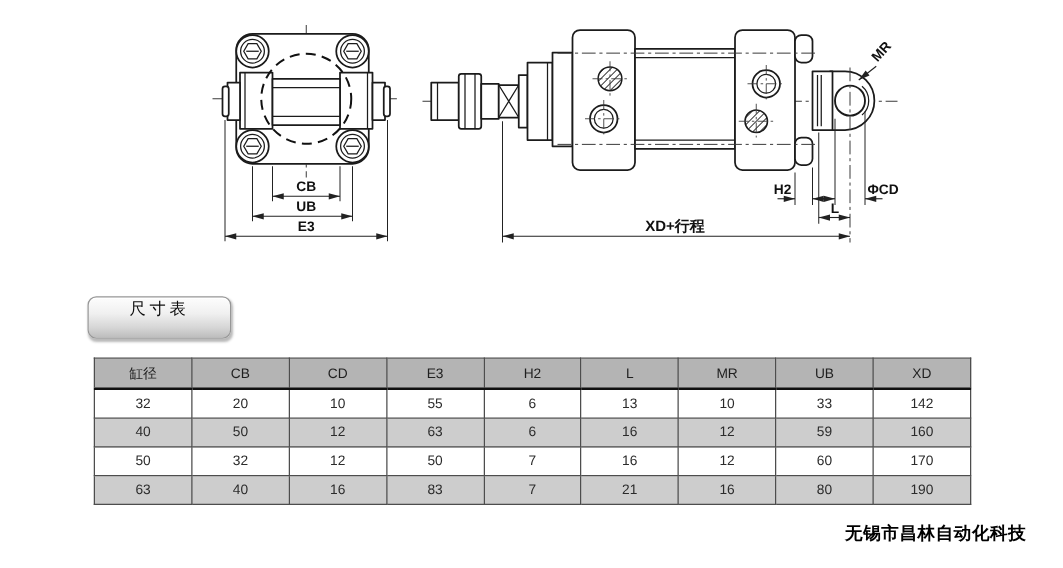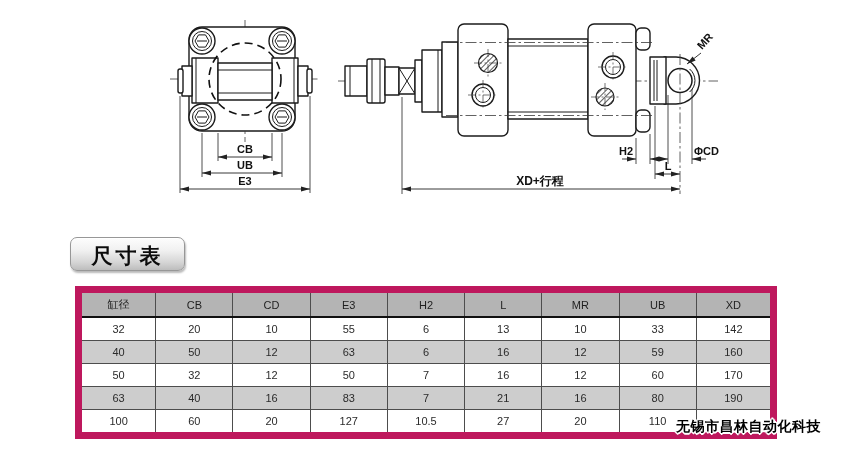--- a/index.html
+++ b/index.html
@@ -13,25 +13,25 @@
   .dsh{fill:none;stroke:#111;stroke-width:1.6;stroke-dasharray:8 5;}
   .dim{fill:none;stroke:#222;stroke-width:0.9;}
   .ext{fill:none;stroke:#222;stroke-width:0.8;}
   .lbl{font-family:"Liberation Sans",sans-serif;font-size:11px;font-weight:700;fill:#111;}
   .lblc{font-family:"Liberation Sans",sans-serif;font-size:12px;font-weight:700;fill:#111;}
 
   .title-box{position:absolute;left:70px;top:237px;width:113px;height:32px;
      border:1px solid #979797;border-radius:7px;
      background:linear-gradient(180deg,#fdfdfd 0%,#f0f0f0 40%,#d6d6d6 75%,#bdbdbd 100%);
      box-shadow:inset 0 1px 0 #ffffff,1px 2px 2px rgba(0,0,0,0.28);
-     display:flex;align-items:flex-end;justify-content:center;
-     font-size:21px;font-weight:bold;color:#0c0c0c;letter-spacing:3px;}
+     display:flex;align-items:flex-start;justify-content:center;
+     font-size:13px;font-weight:normal;color:#0c0c0c;letter-spacing:3px;}
 
   table.dim-table{position:absolute;left:75px;top:286px;width:702px;
-     border-collapse:collapse;table-layout:fixed;border:7px solid #be185d;background:#fff;}
+     border-collapse:collapse;table-layout:fixed;border:1px solid #be185d;background:#fff;}
   .dim-table th,.dim-table td{border:1px solid #4d4d4d;text-align:center;vertical-align:middle;
      font-size:11px;color:#2b2b2b;padding:0;font-weight:400;height:22px;}
   .dim-table thead th{background:#b4b4b4;height:23px;border-bottom:2px solid #101010;color:#1f1f1f;}
   .dim-table tbody tr:nth-child(even) td{background:#cdcdcd;}
 
   .watermark{position:absolute;left:676px;top:418px;z-index:6;white-space:nowrap;
      font-size:14px;font-weight:bold;color:#000;letter-spacing:0.5px;
      text-shadow:2px 0 0 #fff,-2px 0 0 #fff,0 2px 0 #fff,0 -2px 0 #fff,
                  1px 1px 0 #fff,-1px -1px 0 #fff,1px -1px 0 #fff,-1px 1px 0 #fff;}
 </style>
@@ -191,27 +191,16 @@
       <td>63</td>
       <td>40</td>
       <td>16</td>
       <td>83</td>
       <td>7</td>
       <td>21</td>
       <td>16</td>
       <td>80</td>
       <td>190</td>
     </tr>
-    <tr>
-      <td>100</td>
-      <td>60</td>
-      <td>20</td>
-      <td>127</td>
-      <td>10.5</td>
-      <td>27</td>
-      <td>20</td>
-      <td>110</td>
-      <td></td>
-    </tr>
   </tbody>
 </table>
 
 <div class="watermark">无锡市昌林自动化科技</div>
 
 </body></html>

